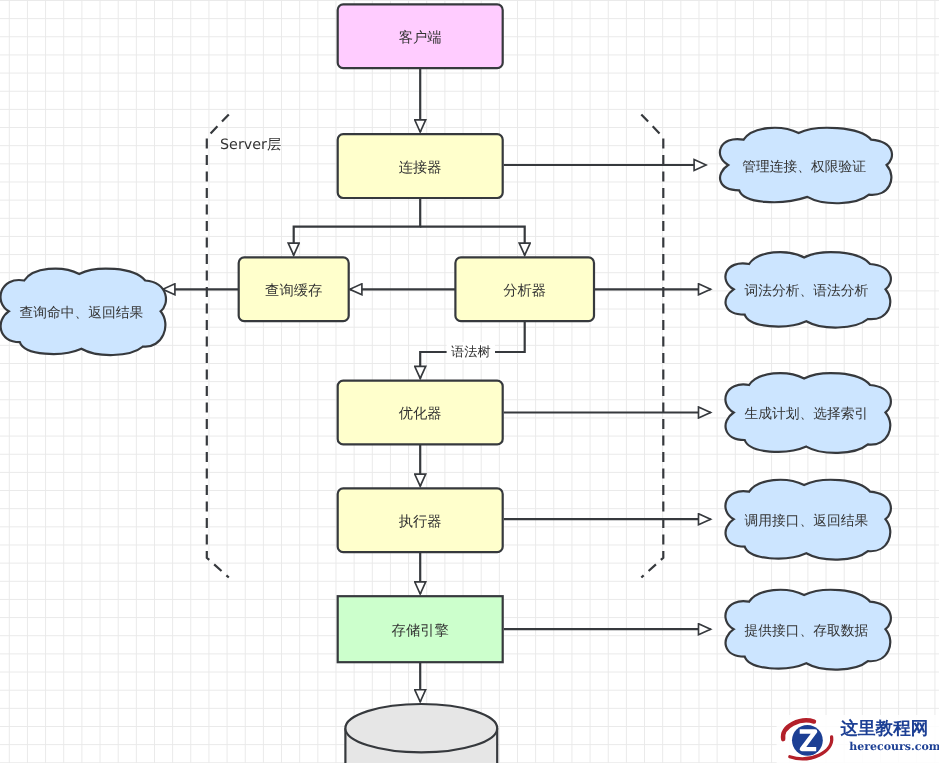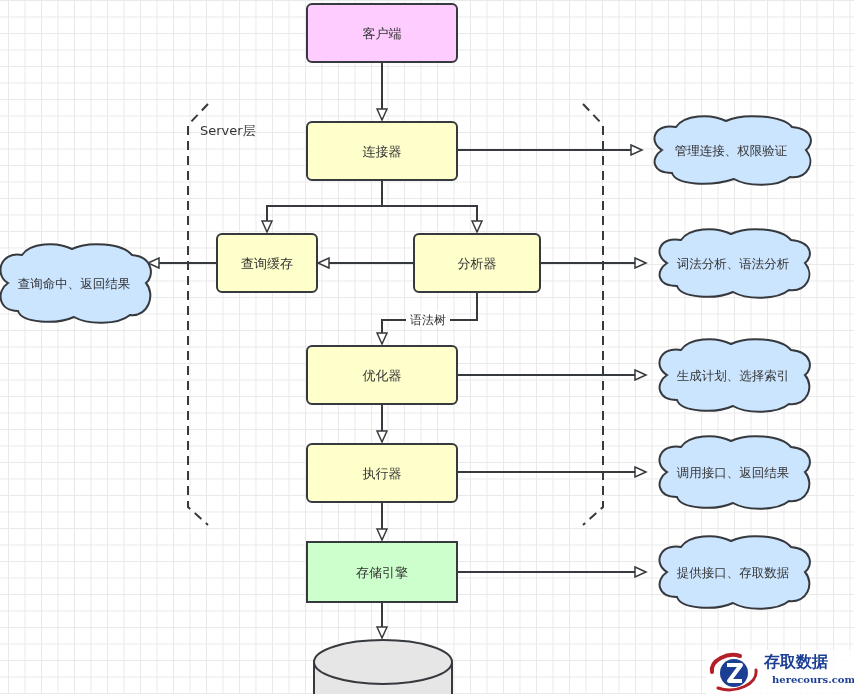--- a/index.html
+++ b/index.html
@@ -122,15 +122,15 @@
     </g>
 </svg>
 
 <div class="logo">
   <svg width="58" height="44" viewBox="0 0 58 44" style="position:absolute;left:0;top:0;">
     <path d="M6,22 C4,10 22,2 34,6" fill="none" stroke="#b3202a" stroke-width="4" stroke-linecap="round"></path>
     <path d="M12,38 C30,44 52,34 50,20" fill="none" stroke="#b3202a" stroke-width="3" stroke-linecap="round"></path>
     <circle cx="28" cy="23" r="14" fill="#1c3f94"></circle>
     <path d="M21,15 L35,15 L23,31 L36,31" fill="none" stroke="#ffffff" stroke-width="4" stroke-linejoin="round"></path>
   </svg>
-  <div class="logo-title">存取数据</div>
+  <div class="logo-title">这里教程网</div>
   <div class="logo-sub">herecours.com</div>
 </div>
 
 </body></html>

